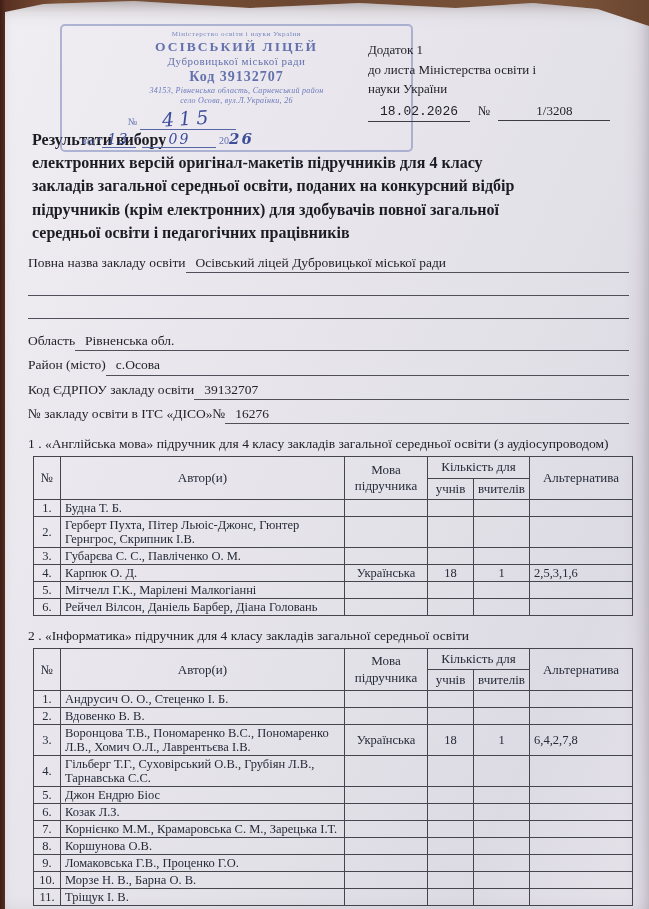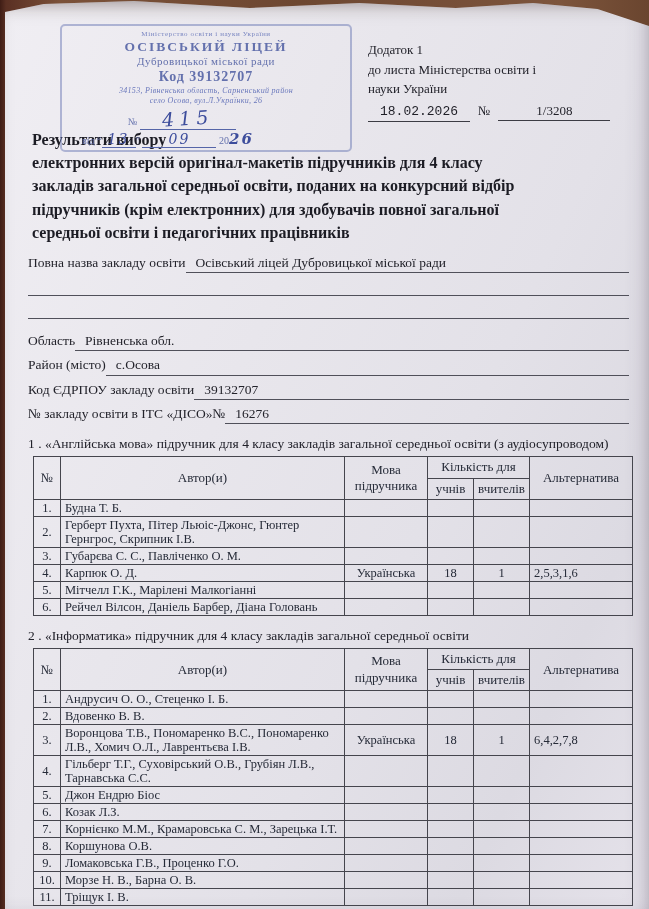--- a/index.html
+++ b/index.html
@@ -12,21 +12,21 @@
     position:absolute;left:5px;top:0;width:644px;height:909px;
     background:linear-gradient(115deg,#f0eef3 0%,#e8e6ec 38%,#e3e1e8 62%,#dcdae2 82%,#e5e2ea 100%);
     clip-path:polygon(0 12px,6% 4px,20% 1px,38% 8px,55% 3px,70% 8px,82% 3px,92% 9px,100% 26px,100% 100%,0 100%);
     box-shadow:inset 0 16px 20px -14px rgba(55,35,25,.5), inset -12px 0 26px -16px rgba(70,60,85,.45);
     color:#23232b;
   }
   .content{padding:128px 20px 0 23px;}
 
   
   .stamp{
-    position:absolute;left:55px;top:24px;width:292px;min-height:104px;
+    position:absolute;left:55px;top:24px;width:353px;min-height:104px;
     border:2px solid rgba(95,110,175,.45);border-radius:5px;
     color:#6471ad;text-align:center;padding:4px 6px 2px;box-sizing:border-box;
   }
   .stamp .tiny{font-size:7px;letter-spacing:.6px;color:rgba(100,115,185,.85);}
   .stamp .name{font-size:13.5px;font-weight:bold;letter-spacing:2px;margin-top:1px;text-align:center;}
   .stamp .council{font-size:11px;letter-spacing:.5px;}
   .stamp .code{font-size:14px;font-weight:bold;letter-spacing:1px;margin-top:2px;}
   .stamp .addr{font-size:8px;font-style:italic;letter-spacing:.3px;margin-top:1px;color:rgba(100,115,185,.95);}
   .hw{font-style:italic;color:#3d4d9c;font-family:"DejaVu Serif",serif;}
   .stamp-num-row{font-size:10px;margin-top:2px;text-align:left;padding-left:60px;}

